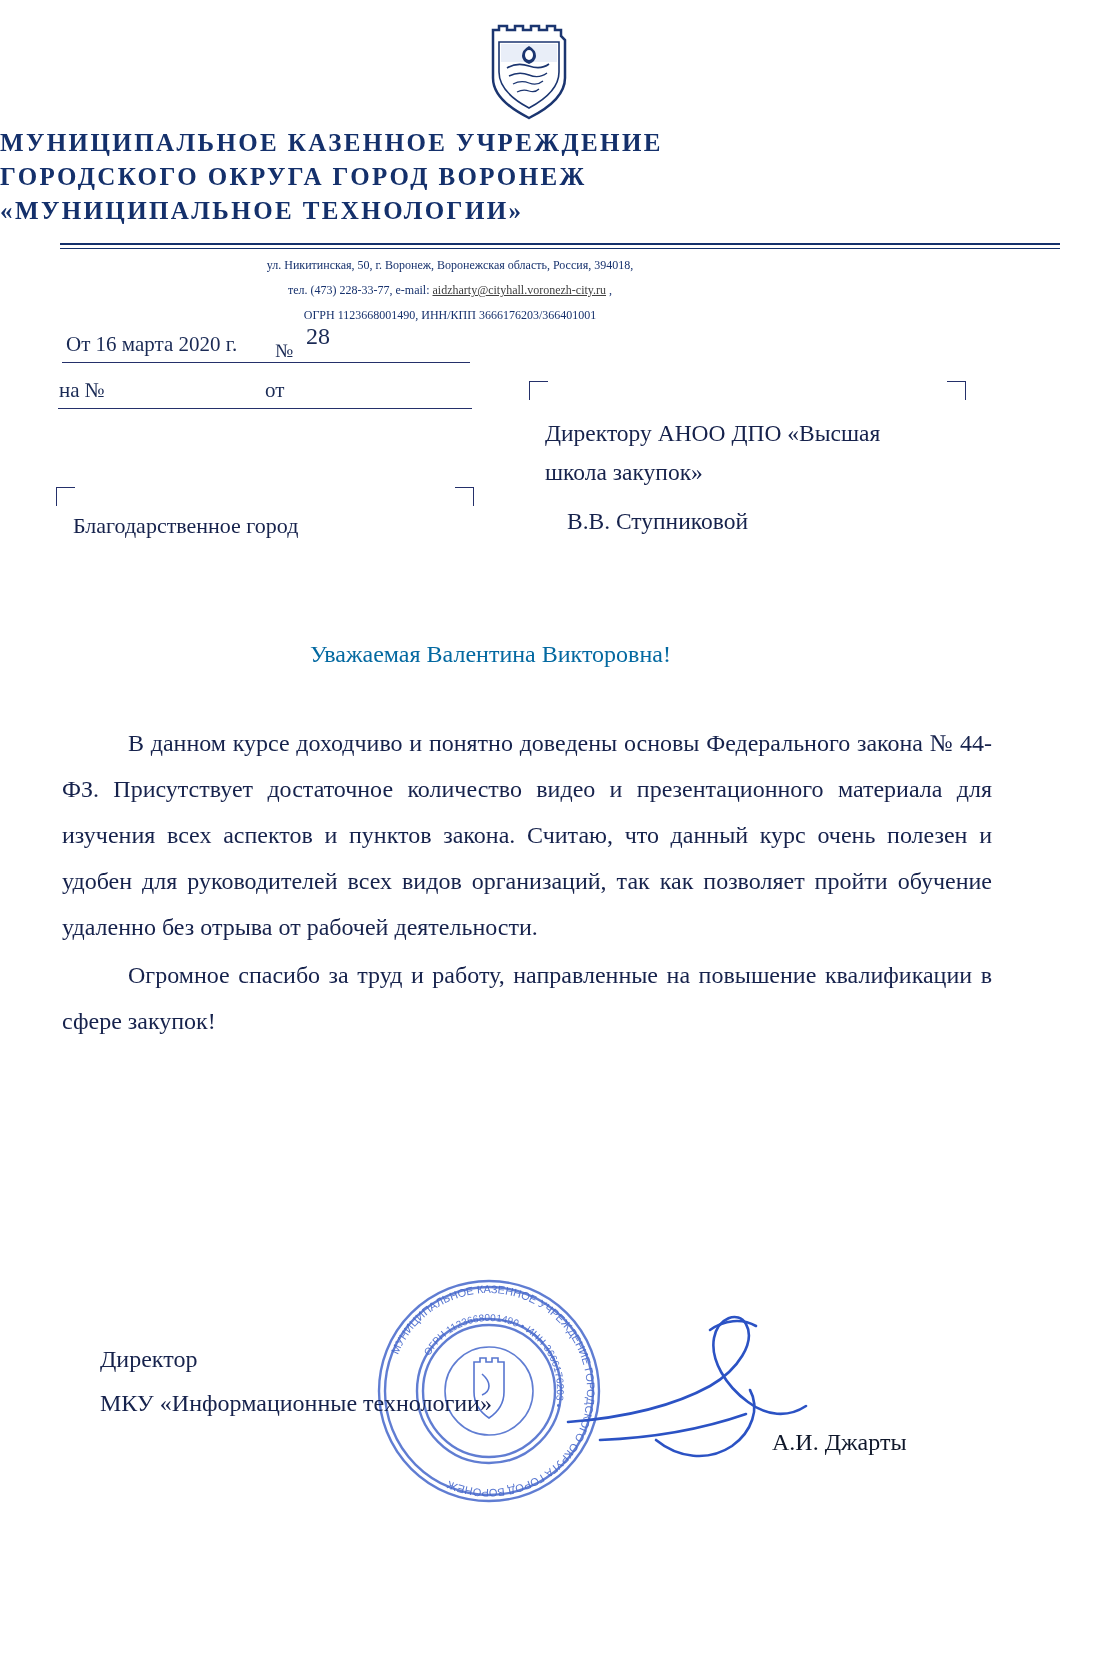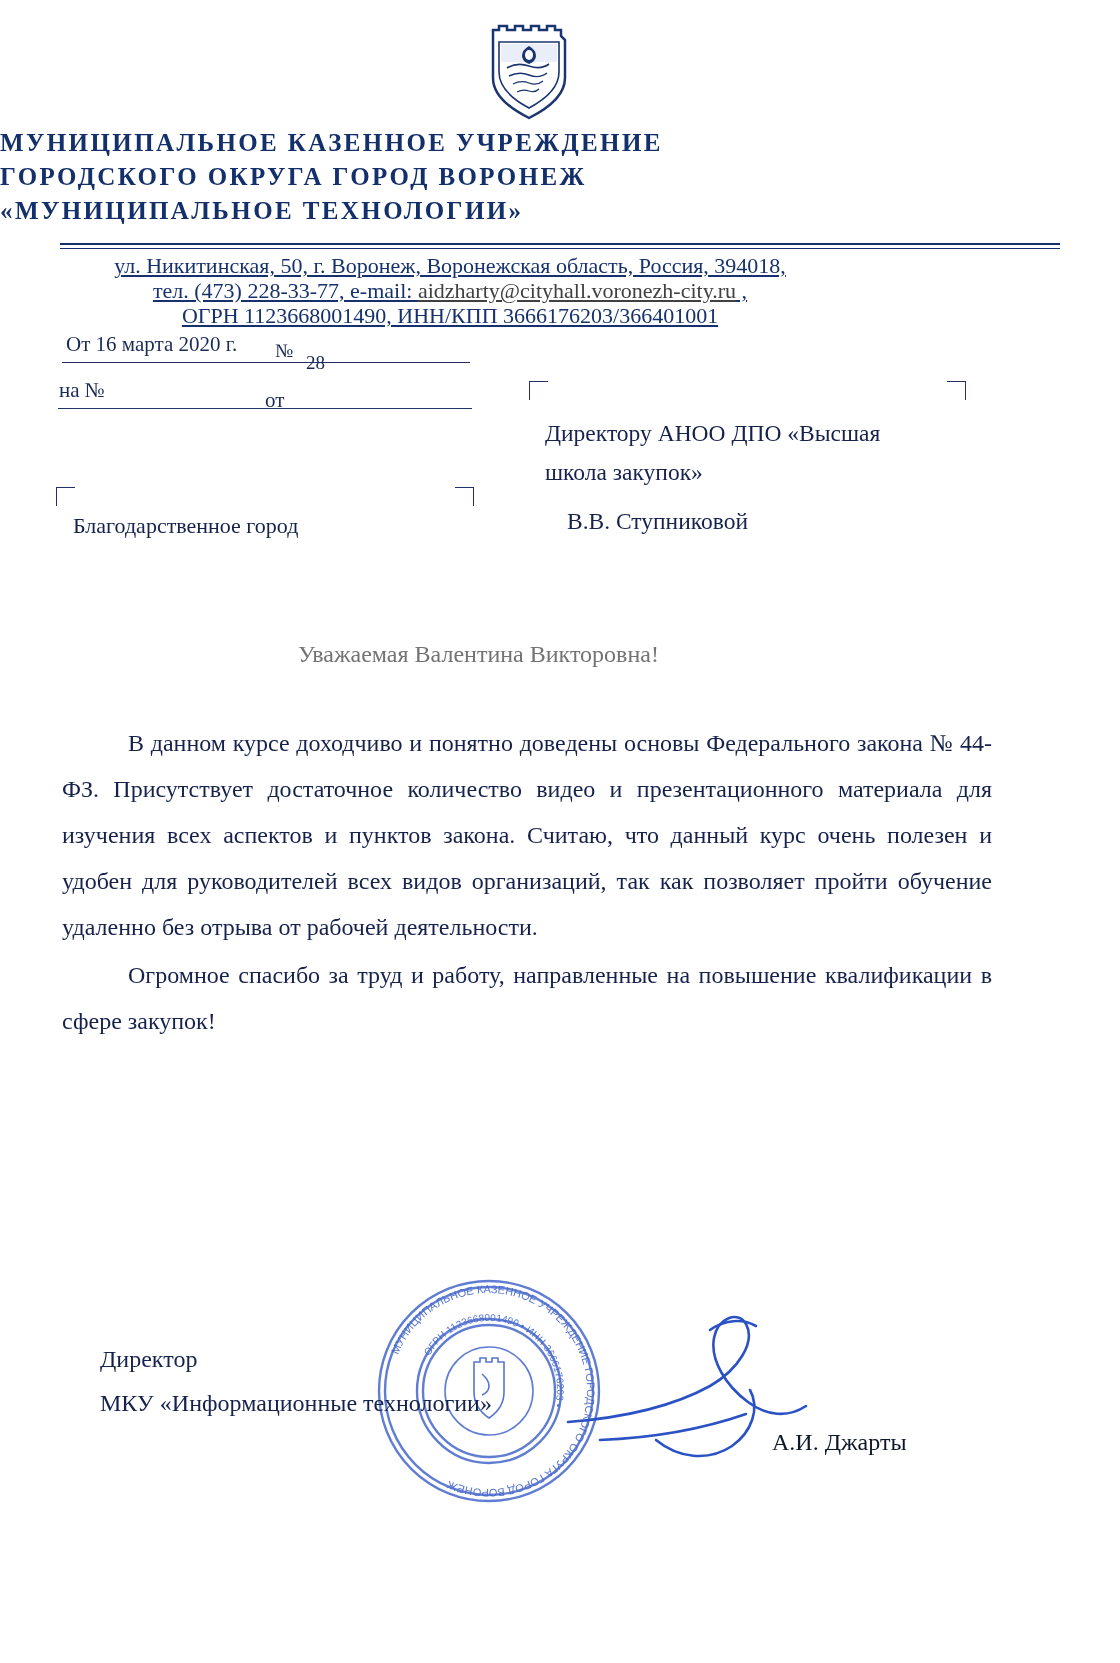--- a/index.html
+++ b/index.html
@@ -54,46 +54,45 @@
     border-bottom: 1px solid #14306b;
     height: 3px;
   }
   .contacts {
     position: absolute;
     left: 0;
     top: 253px;
     width: 900px;
     text-align: center;
     font-family: "Liberation Serif", serif;
-    font-size: 22px;
+    font-size: 12px;
     line-height: 25px;
     color: #16316d;
-    text-decoration: underline;
   }
   .contacts .email {
     text-decoration: underline;
   }
 
   
   .ref {
     position: absolute;
     font-family: "Liberation Serif", serif;
     color: #1a2a55;
     font-size: 21px;
   }
   .ref-from { left: 66px; top: 332px; }
   .ref-no-label { left: 275px; top: 340px; font-size: 19px;}
-  .ref-no-val { left: 306px; top: 352px; font-size: 19px;}
+  .ref-no-val { left: 306px; top: 323px; font-size: 24px;}
   .line-1 {
     position: absolute;
     left: 62px; top: 362px; width: 408px;
     border-bottom: 1.4px solid #24306a;
   }
   .ref-onno { left: 59px; top: 378px; }
-  .ref-ot { left: 265px; top: 388px; text-align: right; }
+  .ref-ot { left: 265px; top: 378px; text-align: right; }
   .line-2 {
     position: absolute;
     left: 58px; top: 408px; width: 414px;
     border-bottom: 1.4px solid #24306a;
   }
 
   
   .bracket {
     position: absolute;
     border-color: #24306a;
@@ -131,24 +130,24 @@
     position: absolute;
     left: 73px;
     top: 513px;
     font-size: 22px;
     color: #16224c;
   }
 
   
   .salutation {
     position: absolute;
-    left: 298px;
+    left: 310px;
     top: 641px;
     font-size: 24px;
-    color: #737373;
+    color: #0369a1;
   }
   .body {
     position: absolute;
     left: 62px;
     top: 720px;
     width: 930px;
     font-size: 24px;
     line-height: 46px;
     text-align: justify;
     color: #16224c;

